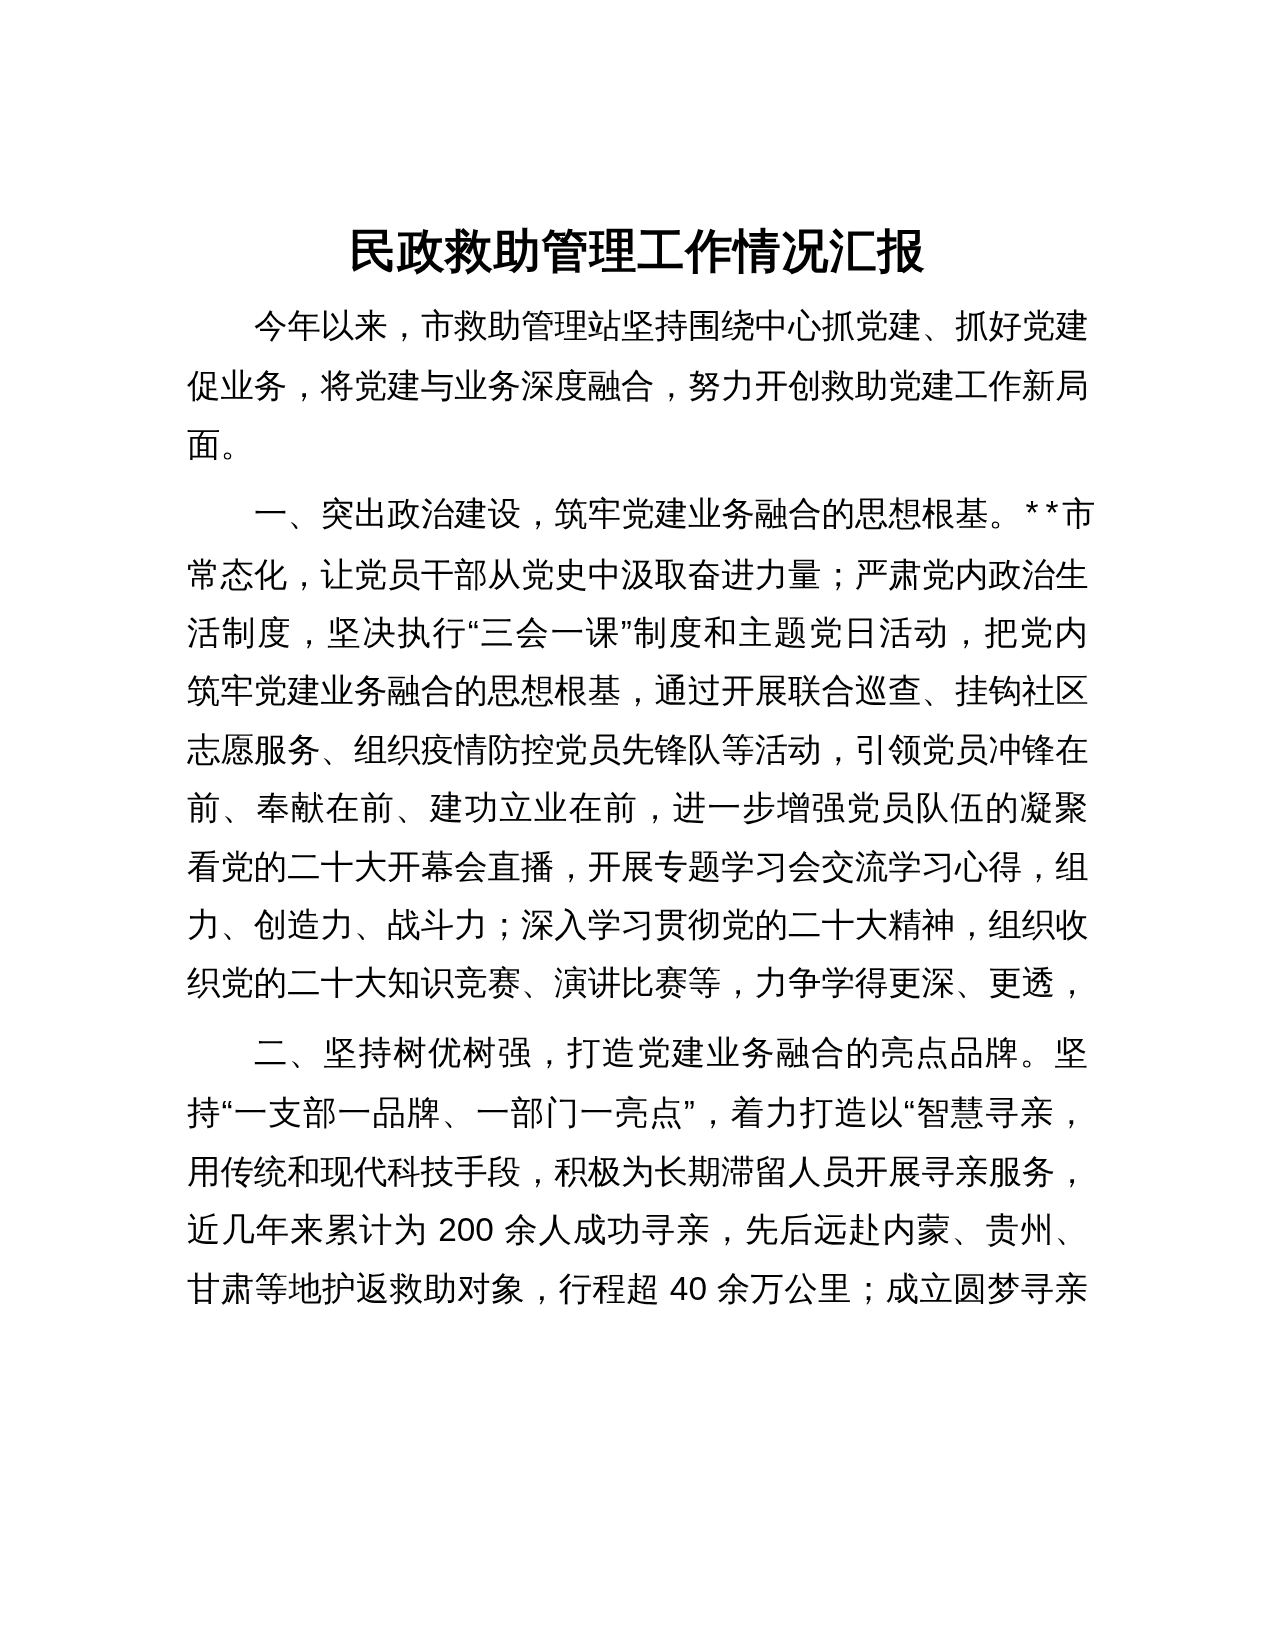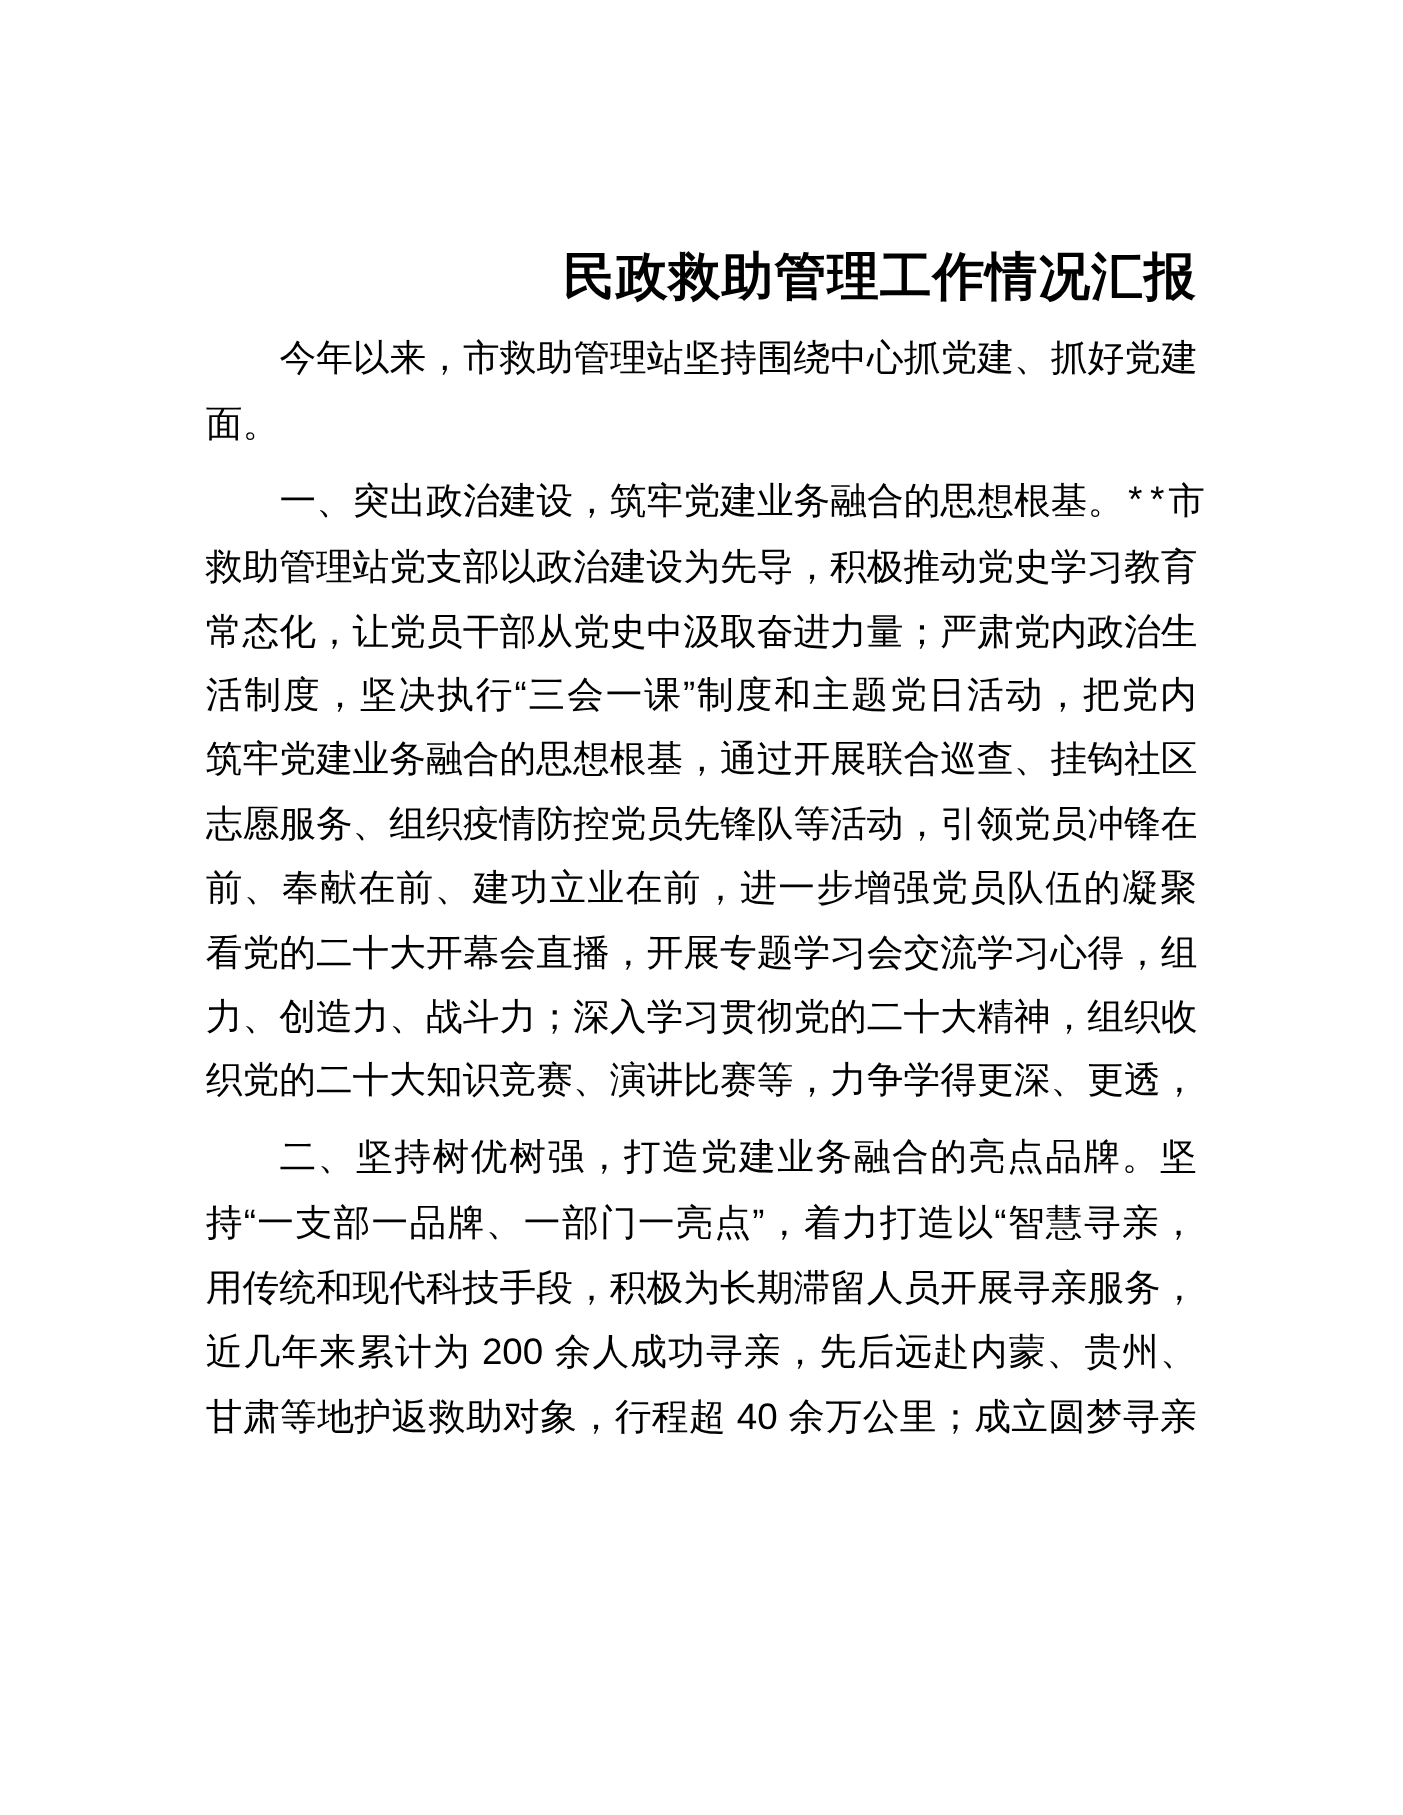--- a/index.html
+++ b/index.html
@@ -21,21 +21,21 @@
     left: 187px;
     top: 210px;
     width: 901px;
   }
   .doc-title {
     margin: 10px 0 17px 0;
     padding: 0;
     font-size: 47px;
     line-height: 62px;
     font-weight: 600;
-    text-align: right;
+    text-align: center;
     letter-spacing: 1px;
     white-space: nowrap;
   }
   .para {
     margin: 0 0 13px 0;
   }
   .line {
     font-size: 33.4px;
     line-height: 58.4px;
     text-align: justify;
@@ -53,25 +53,25 @@
 </style>
 </head>
 <body>
 
 <div class="page">
   <div class="content">
     <h1 class="doc-title">民政救助管理工作情况汇报</h1>
     <div id="paragraphs">
         <div class="para">
           <div class="line indent">今年以来，市救助管理站坚持围绕中心抓党建、抓好党建</div>
+          <div class="line">促业务，将党建与业务深度融合，努力开创救助党建工作新局</div>
           <div class="line last">面。</div>
         </div>
         <div class="para">
           <div class="line indent">一、突出政治建设，筑牢党建业务融合的思想根基。**市</div>
-          <div class="line">救助管理站党支部以政治建设为先导，积极推动党史学习教育</div>
           <div class="line">常态化，让党员干部从党史中汲取奋进力量；严肃党内政治生</div>
           <div class="line">活制度，坚决执行“三会一课”制度和主题党日活动，把党内</div>
           <div class="line">筑牢党建业务融合的思想根基，通过开展联合巡查、挂钩社区</div>
           <div class="line">志愿服务、组织疫情防控党员先锋队等活动，引领党员冲锋在</div>
           <div class="line">前、奉献在前、建功立业在前，进一步增强党员队伍的凝聚</div>
           <div class="line">看党的二十大开幕会直播，开展专题学习会交流学习心得，组</div>
           <div class="line">力、创造力、战斗力；深入学习贯彻党的二十大精神，组织收</div>
           <div class="line">织党的二十大知识竞赛、演讲比赛等，力争学得更深、更透，</div>
         </div>
         <div class="para">

